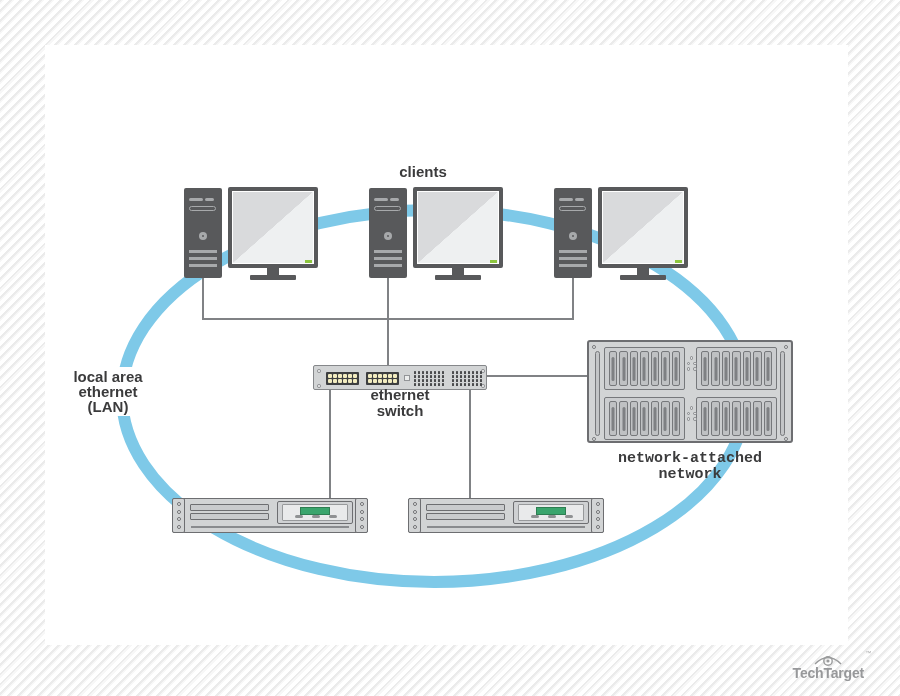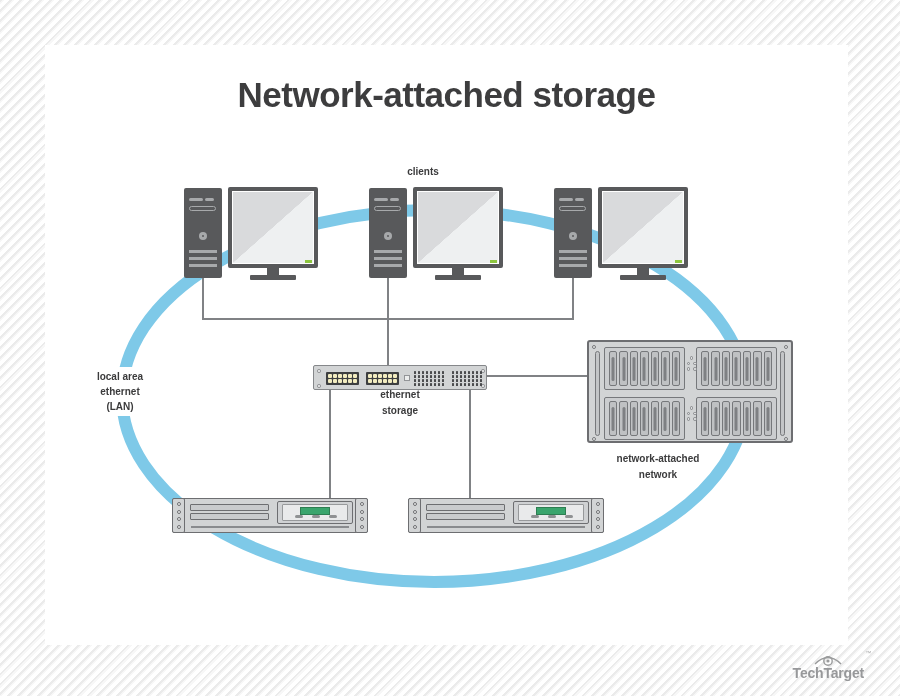--- a/index.html
+++ b/index.html
@@ -71,42 +71,41 @@
   .b1{top:5px} .b2{top:14px}
   .sline { position:absolute; left:18px; top:27px; width:158px; height:2px; background:#898b8e; }
   .disp { position:absolute; left:104px; top:2px; width:76px; height:23px; background:#cfd1d3; border:1px solid var(--device_border); border-radius:2px; }
   .dispin { position:absolute; left:4px; right:4px; top:2px; bottom:2px; background:#e9eaeb; border:1px solid #97999b; border-radius:1px; }
   .dscreen { position:absolute; left:50%; transform:translateX(-50%); top:2px; width:30px; height:8px;
     background:var(--server_screen_green); border:1px solid #2e7d52; }
   .dbtn { position:absolute; bottom:2px; width:8px; height:3px; background:#8f9193; border-radius:1.5px; }
   .dbtn:nth-child(2){left:12px} .dbtn:nth-child(3){left:29px} .dbtn:nth-child(4){left:46px}
 
   
-  .lbl { position:absolute; font-size:10px; font-weight:bold; color:var(--label_text); text-align:center; line-height:16px; }
+  .lbl { position:absolute; font-size:15px; font-weight:bold; color:var(--label_text); text-align:center; line-height:16px; }
   .lbl span { display:block; }
   #lbl-clients { left:288px; top:119px; width:180px; }
   #lbl-switch  { left:280px; top:342px; width:150px; }
-  #lbl-nas     { left:513px; top:406px; width:200px; }
+  #lbl-nas     { left:545px; top:406px; width:200px;font-family:Liberation Mono, monospace; }
   #lbl-servers { left:252px; top:493px; width:180px; }
-  #lbl-lan     { left:16px; top:322px; width:118px; background:#ffffff; padding:2px 0; line-height:15px; }
+  #lbl-lan     { left:4px; top:322px; width:118px; background:#ffffff; padding:2px 0; line-height:15px; }
 
   
   .footer { position:absolute; top:652px; right:36px; display:flex; align-items:flex-end; gap:10px; }
   .copyright { font-size:8px; letter-spacing:0.5px; color:var(--footer_text); padding-bottom:5px; }
   .brand { position:relative; color:#97989a; font-size:14px; font-weight:600; letter-spacing:-0.2px; text-align:center; }
   .brand svg { display:block; margin:0 auto -1px auto; }
   .tm { position:absolute; right:-7px; top:-2px; font-size:6px; color:#a8a9aa; font-weight:normal; }
 </style>
 </head>
 <body>
 
 <div class="stage">
   <div class="card">
 
-    <div class="title">Network-attached storage</div>
 
     <svg class="lan" viewBox="0 0 803 600" aria-hidden="true">
       <ellipse cx="389" cy="351" rx="312" ry="186"></ellipse>
     </svg>
 
     <div class="wire" style="left:157px;top:233px;width:2px;height:41px"></div>
     <div class="wire" style="left:342px;top:233px;width:2px;height:41px"></div>
     <div class="wire" style="left:527px;top:233px;width:2px;height:41px"></div>
     <div class="wire" style="left:157px;top:273px;width:372px;height:2px"></div>
     <div class="wire" style="left:342px;top:275px;width:2px;height:46px"></div>
@@ -448,21 +447,21 @@
               <div class="dbtn"></div>
               <div class="dbtn"></div>
             </div>
           </div>
         </div>
       </div>
 
     <div class="lbl" id="lbl-clients">clients</div>
     <div class="lbl" id="lbl-switch">
       <span>ethernet</span>
-      <span>storage</span>
+      <span>switch</span>
     </div>
     <div class="lbl" id="lbl-nas">
       <span>network-attached</span>
       <span>network</span>
     </div>
     <div class="lbl" id="lbl-lan">
       <span>local area</span>
       <span>ethernet</span>
       <span>(LAN)</span>
     </div>

